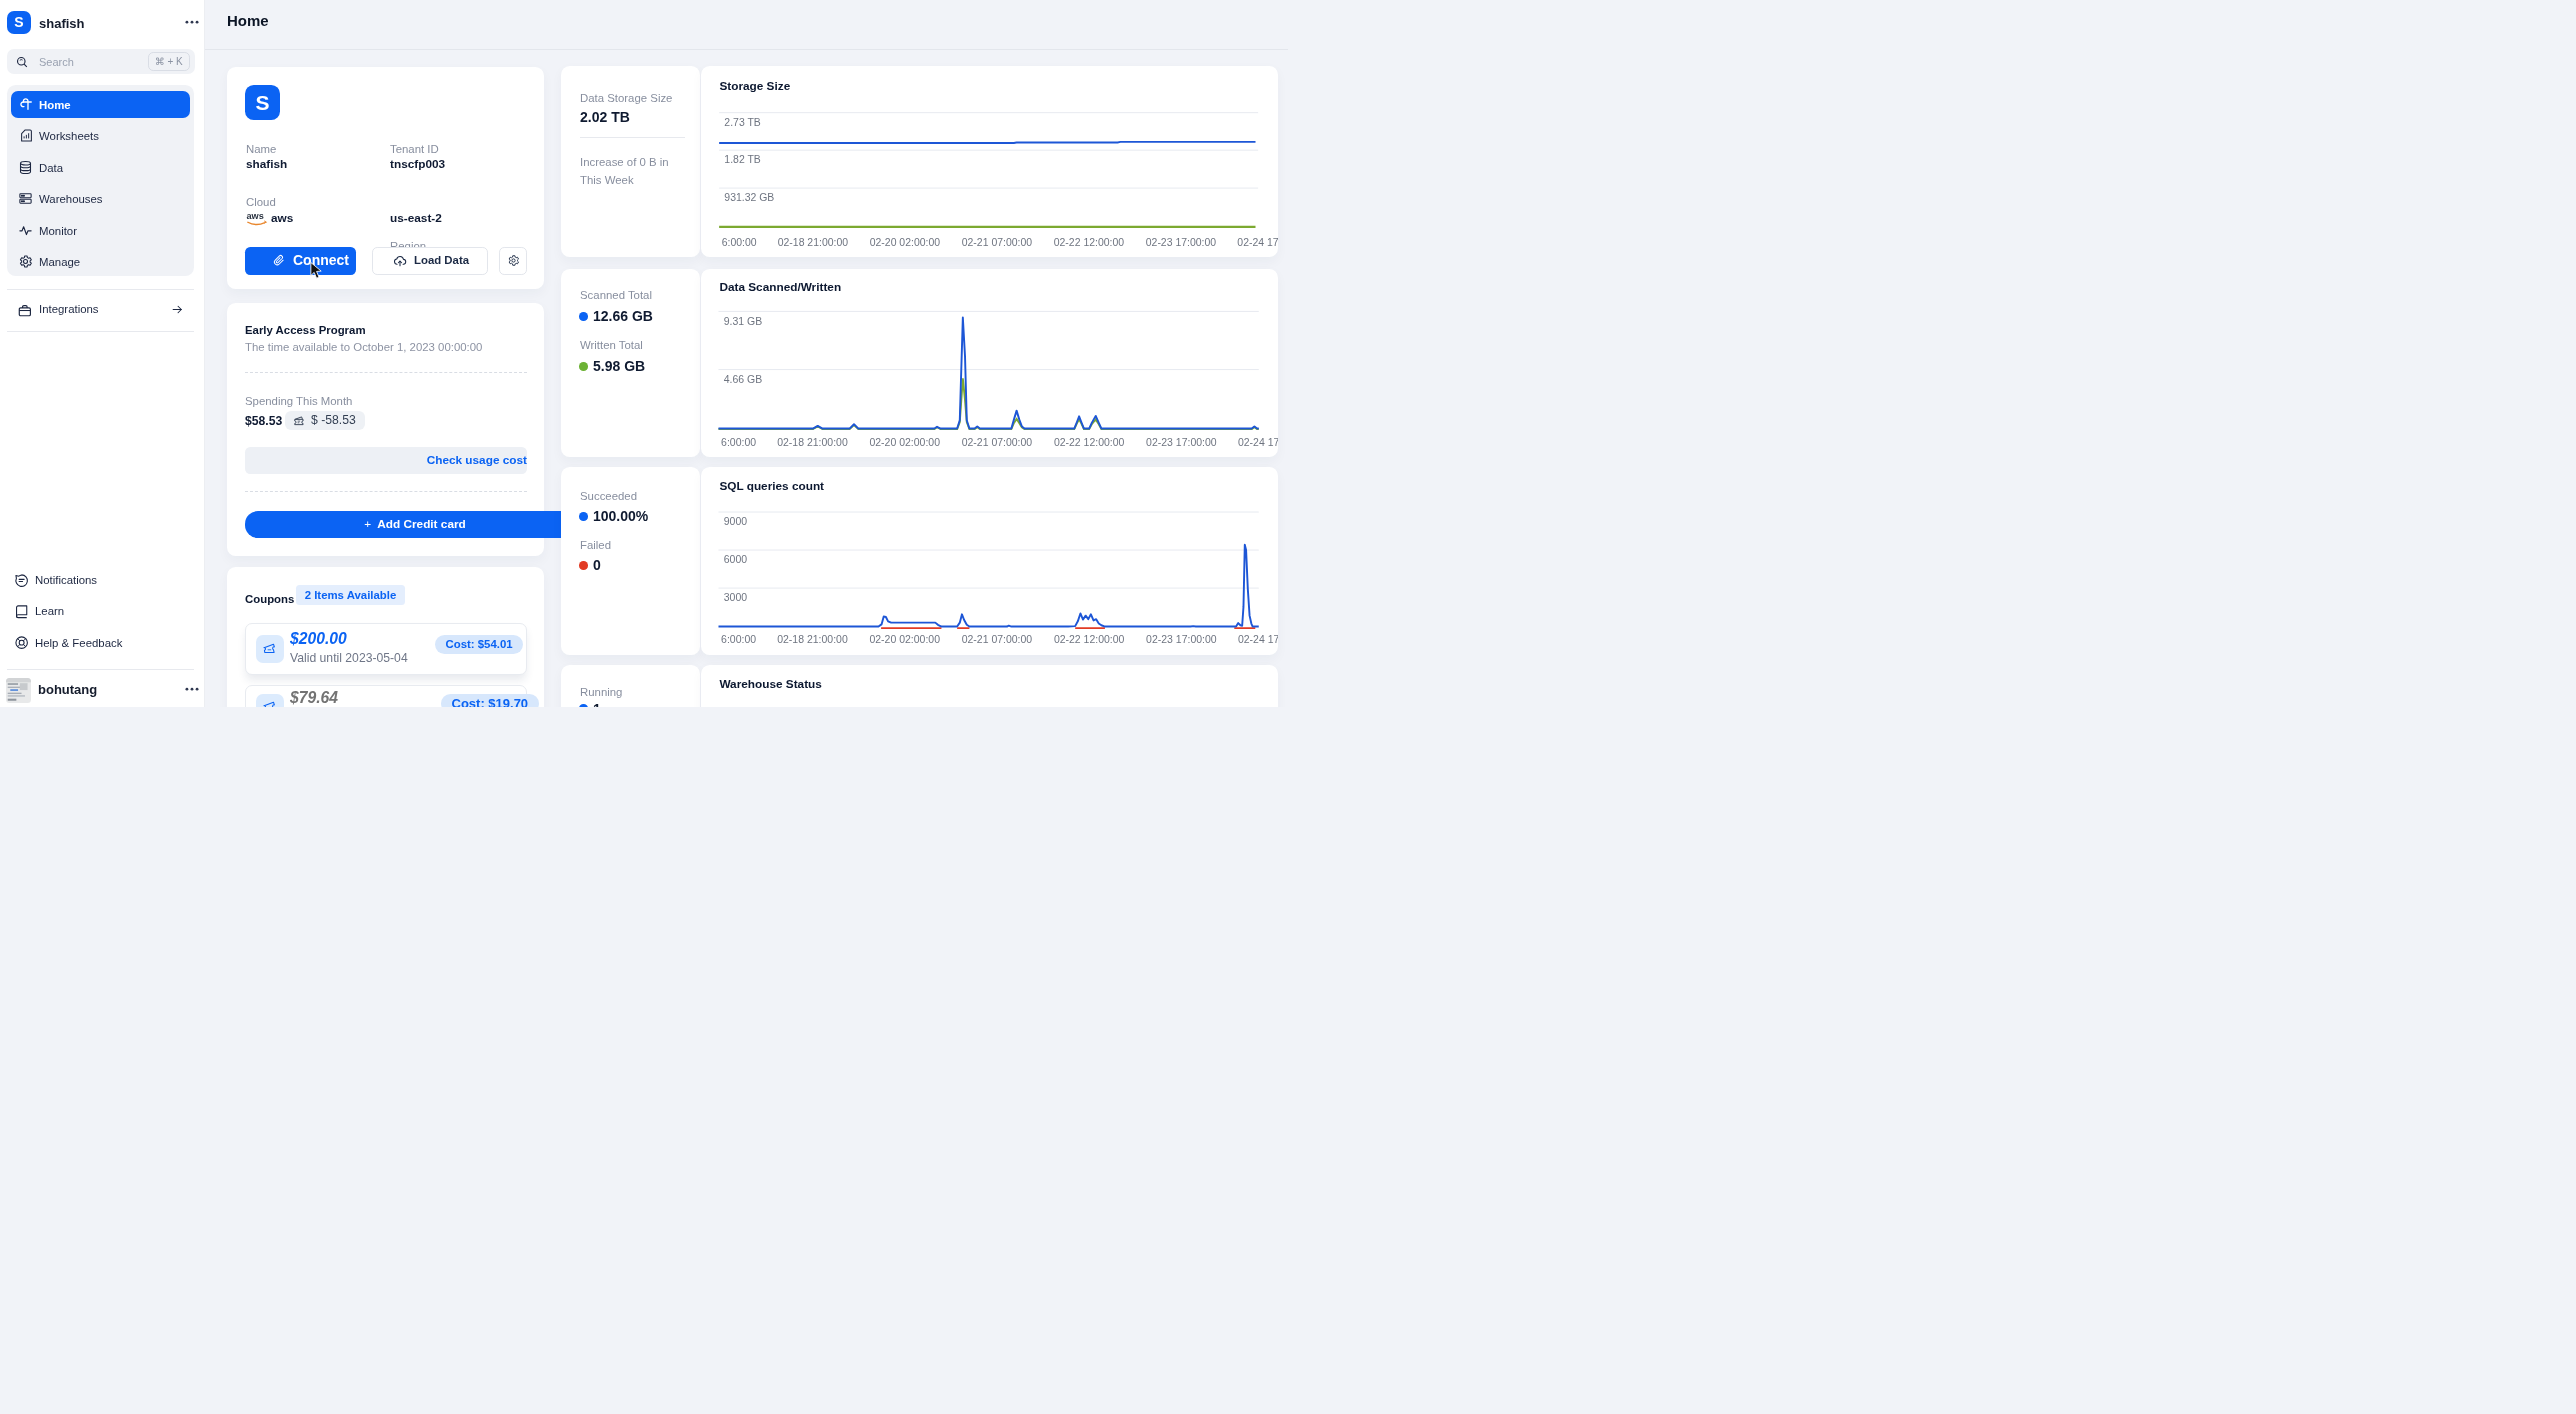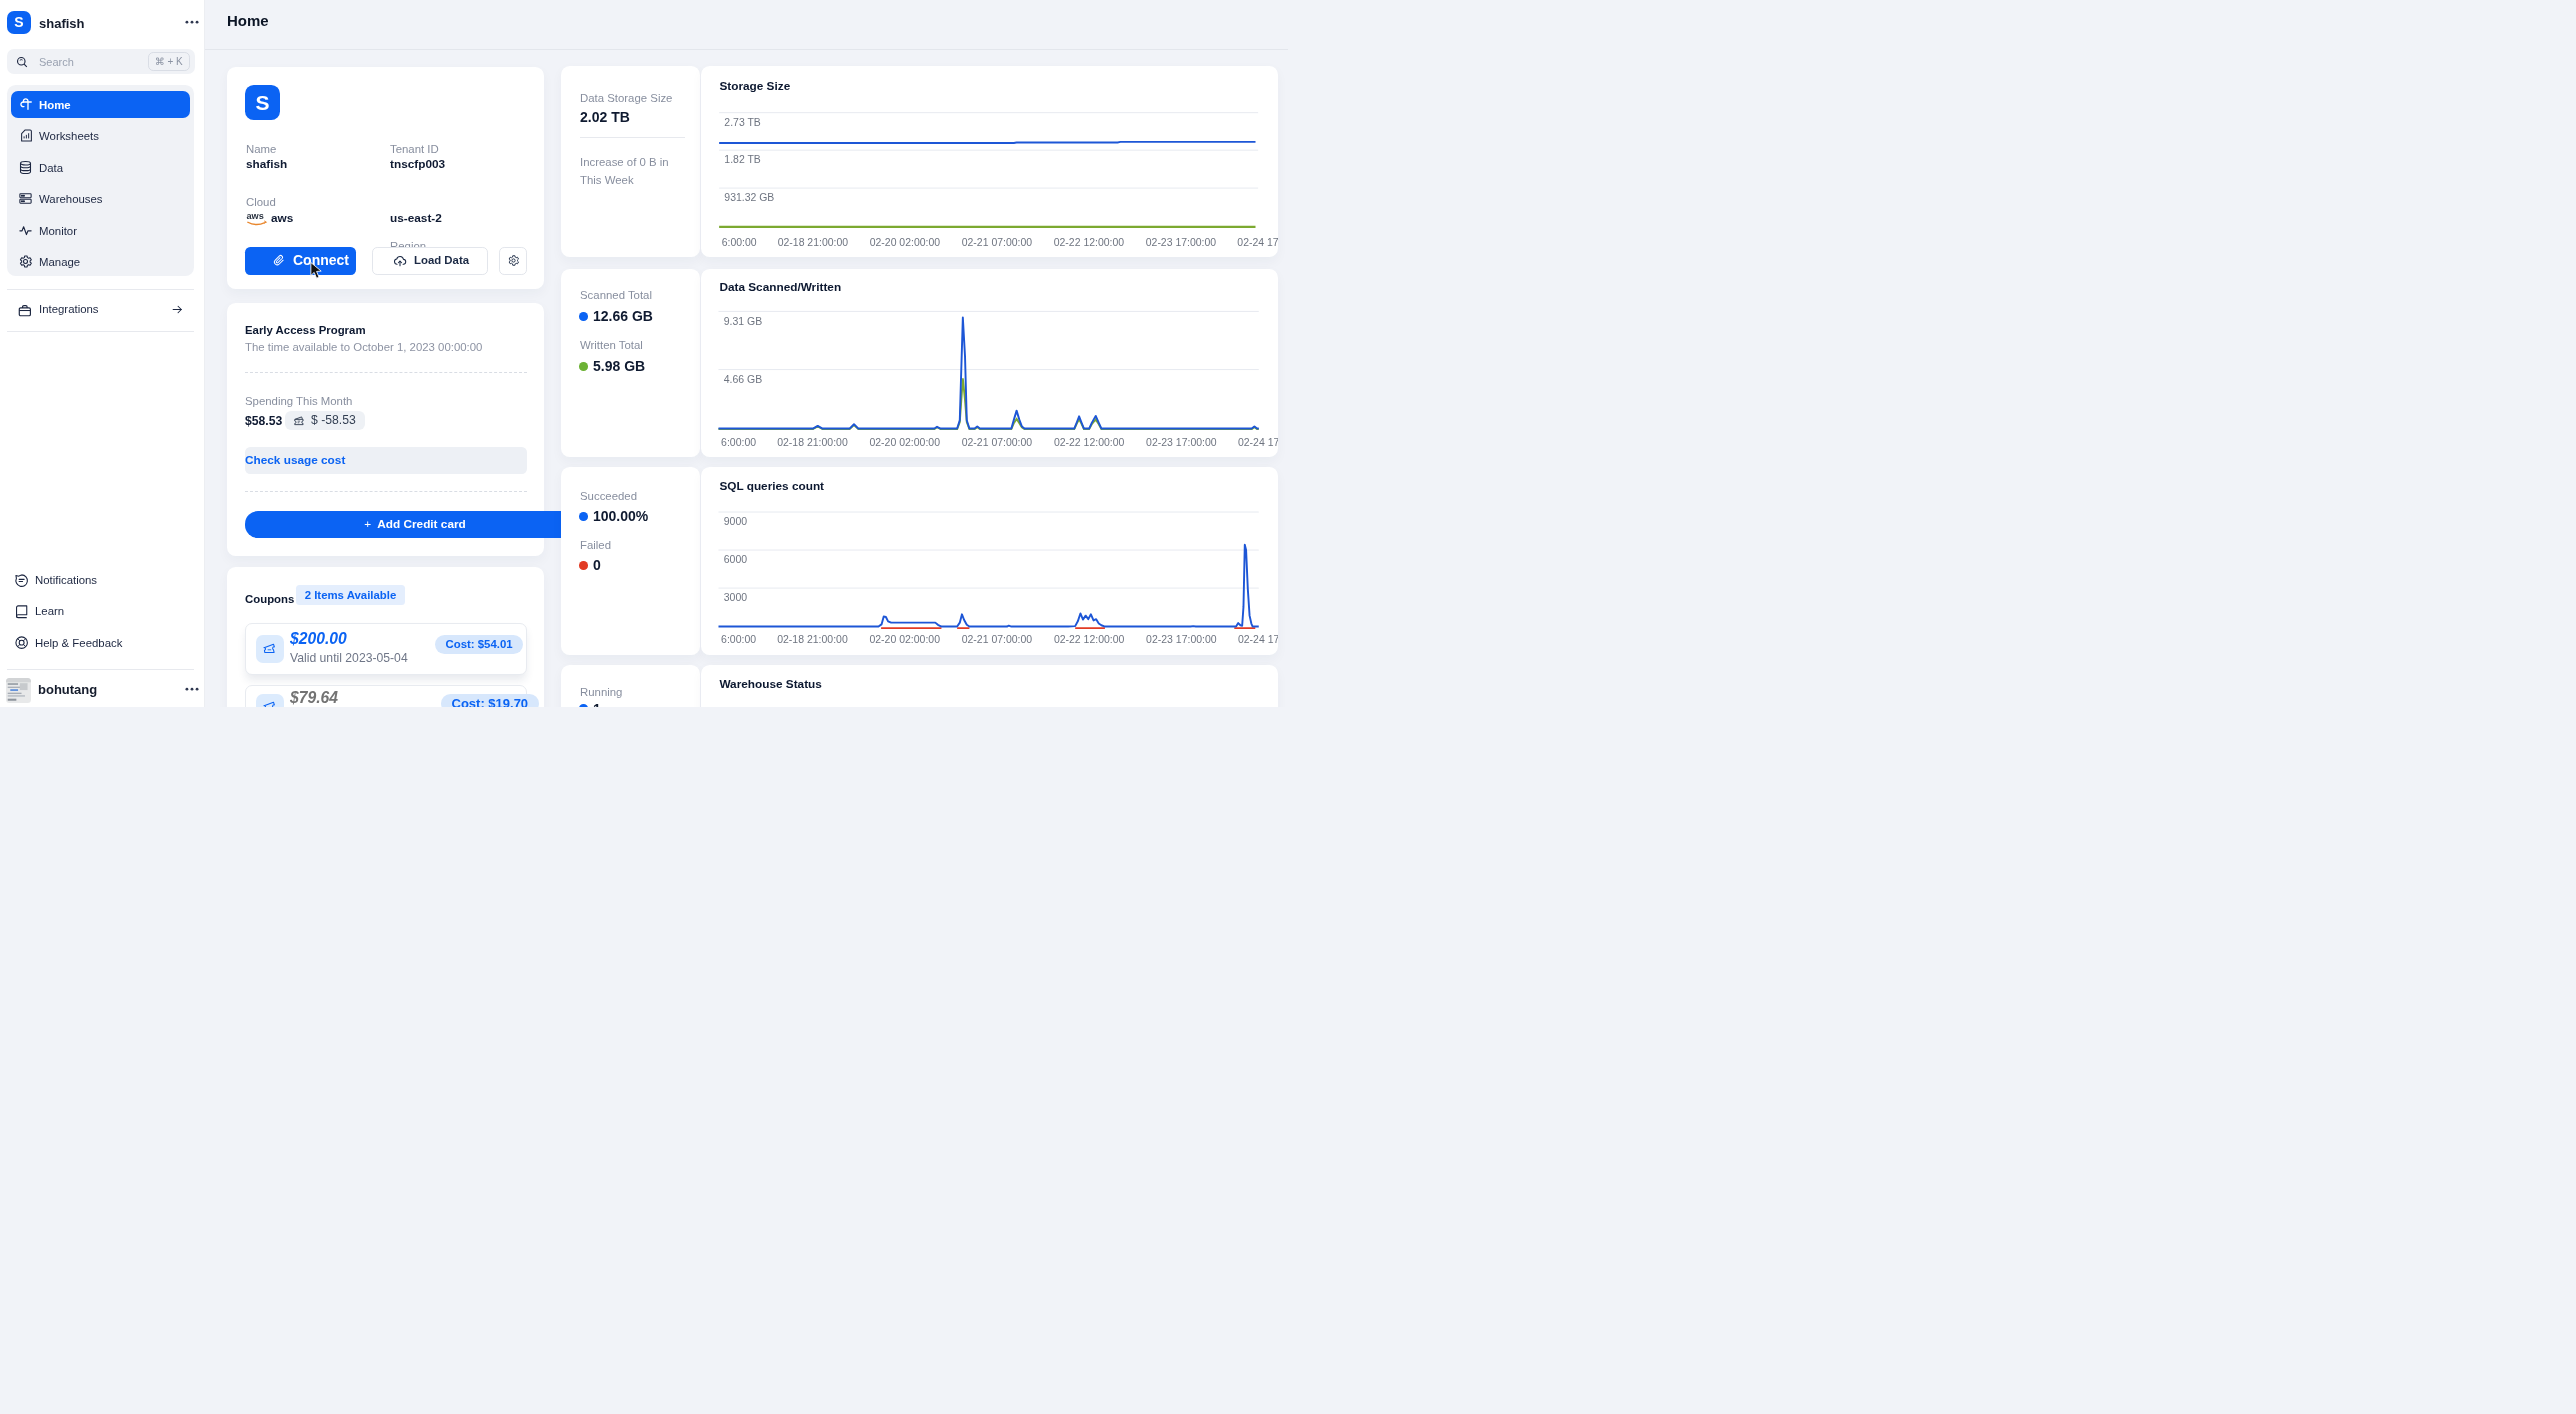--- a/index.html
+++ b/index.html
@@ -180,21 +180,21 @@
 <div class="abs" style="left:245px;top:340px;font-size:11.4px;color:#8d93a3;line-height:14px;">The time available to October 1, 2023 00:00:00</div>
 <div class="abs" style="left:245px;top:372px;width:282px;height:0;border-top:0.9px dashed #d9dde4;"></div>
 <div class="lbl" style="left:245px;top:395px;">Spending This Month</div>
 <div class="abs" style="left:245px;top:414px;font-size:12.2px;font-weight:bold;line-height:14px;">$58.53</div>
 <div class="abs" style="left:285px;top:411px;width:80px;height:19px;background:#eef1f5;border-radius:6.1px;"></div>
 <svg class="abs" style="left:293px;top:415px;" width="11.8" height="11.4" viewBox="0 0 24 23" fill="none" stroke="#333f52" stroke-width="1.9">
     <path d="M4.2 8.6 L17.5 3.8 19 8 M3.5 8.8 H20.5 V12 a2.6 2.6 0 0 0 0 5.2 V19.5 H3.5 V17.2 a2.6 2.6 0 0 0 0 -5.2 Z" stroke-linejoin="round"></path>
     <path d="M9.5 12.4 h5 M9.5 15.8 h3.4" stroke-width="1.6"></path>
   </svg>
 <div class="abs" style="left:311px;top:414px;font-size:12.2px;color:#333f52;line-height:13px;">$ -58.53</div>
-<div class="abs" style="left:245px;top:447px;width:282px;height:27px;background:#edf0f5;border-radius:5.2px;text-align:left;font-size:11.8px;font-weight:bold;color:#0b63f3;line-height:27px;">Check usage cost</div>
+<div class="abs" style="left:245px;top:447px;width:282px;height:27px;background:#edf0f5;border-radius:5.2px;text-align:right;font-size:11.8px;font-weight:bold;color:#0b63f3;line-height:27px;">Check usage cost</div>
 <div class="abs" style="left:245px;top:491px;width:282px;height:0;border-top:0.9px dashed #d9dde4;"></div>
 <div class="abs" style="left:245px;top:511px;width:340px;height:27px;background:#0b63f3;border-radius:13px;text-align:center;font-size:11.8px;font-weight:bold;color:#fff;line-height:27px;"><span style="font-weight:normal;">+</span>&nbsp; Add Credit card</div>
 
 <div class="card" style="left:227px;top:567px;width:317px;height:175px;"></div>
 <div class="abs" style="left:245px;top:592px;font-size:11.4px;font-weight:bold;color:#0c1830;line-height:14px;">Coupons</div>
 <div class="abs" style="left:296px;top:585px;height:20px;background:#e4eefd;border-radius:3.5px;padding:0 8.7px;font-size:11.4px;font-weight:bold;color:#0b63f3;line-height:20px;">2 Items Available</div>
 
 <div class="abs" style="left:245px;top:623px;width:282px;height:52px;background:#fff;border:0.9px solid #e8ebf0;border-radius:7px;box-shadow:0 6.1px 8.7px -1.7px rgba(30,50,90,0.10);"></div>
 <div class="abs" style="left:256px;top:635px;width:28px;height:28px;background:#dcebfd;border-radius:7px;"></div>
 <svg class="abs" style="left:263px;top:643px;" width="14" height="13" viewBox="0 0 24 22" fill="none" stroke="#0b63f3" stroke-width="1.8">

